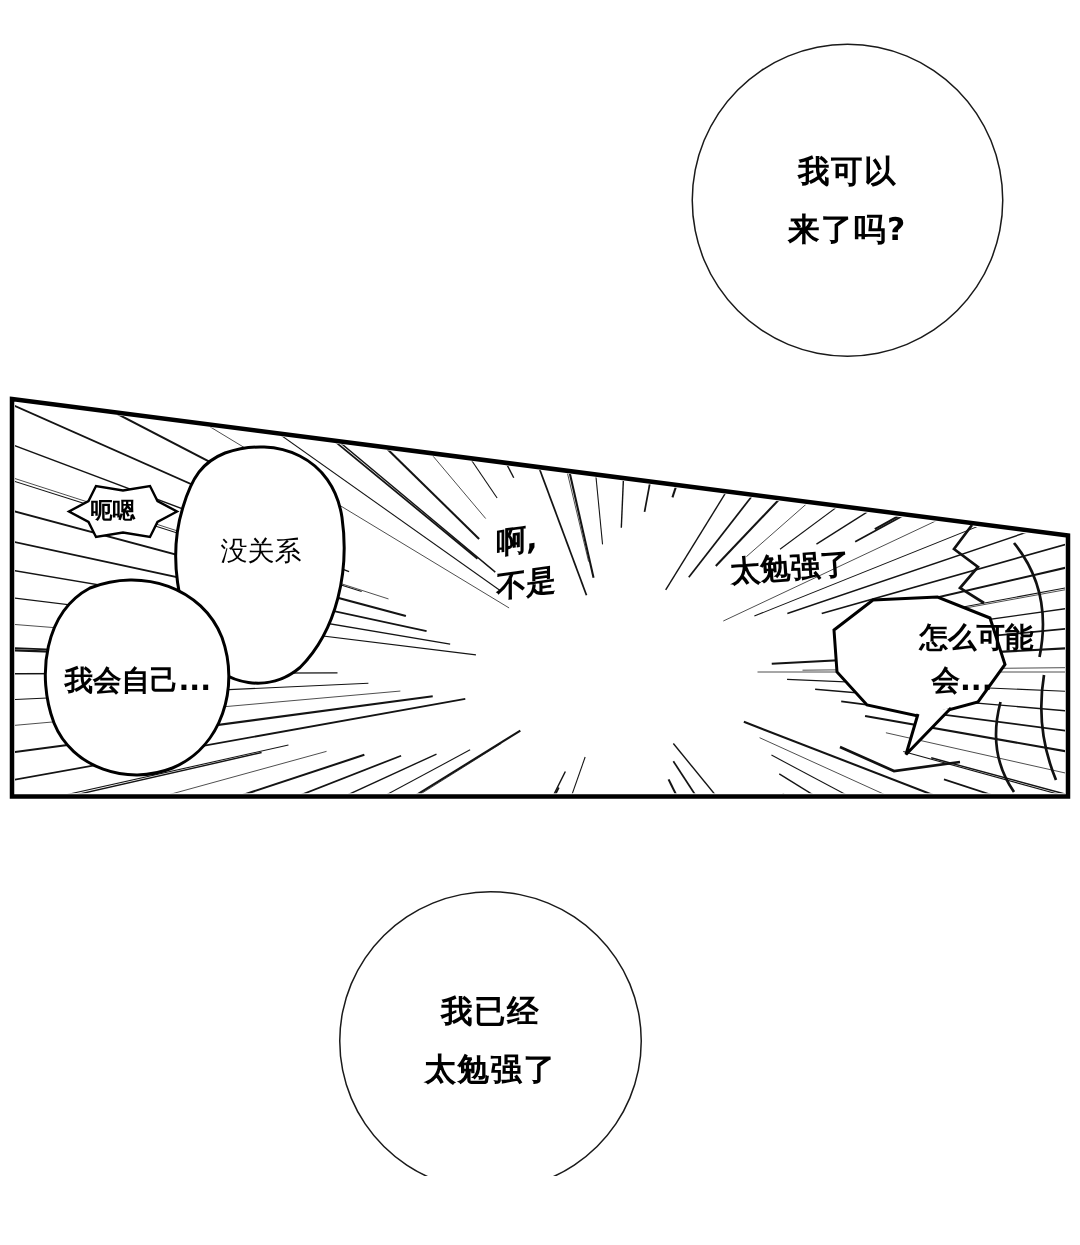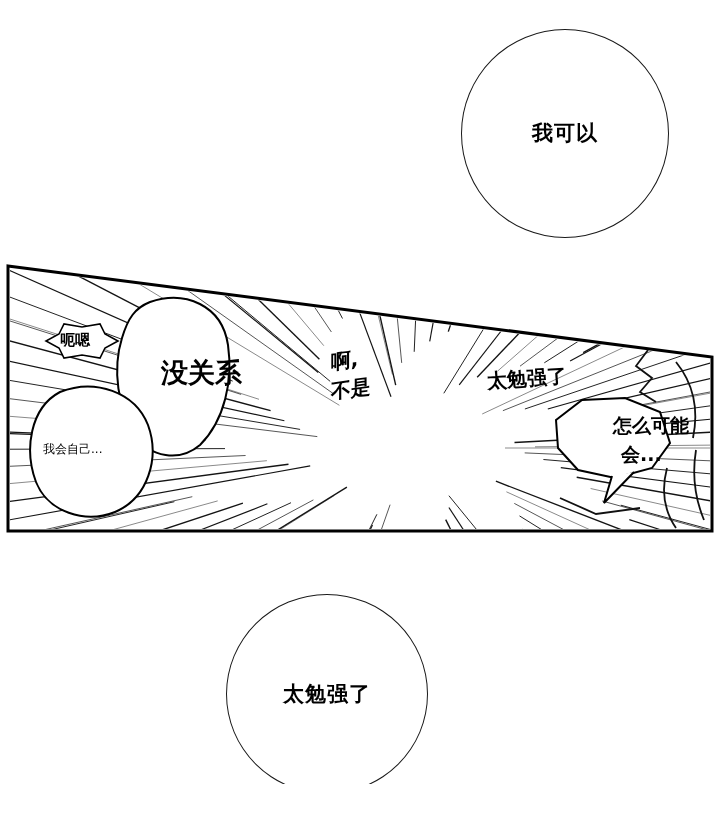--- a/index.html
+++ b/index.html
@@ -5,35 +5,36 @@
   html,body{margin:0;padding:0;background:#ffffff;}
   .page{position:relative;width:720px;height:784px;background:#fff;overflow:hidden;
         font-family:"DejaVu Sans",sans-serif;color:#000;padding-left:44px;}
   .round-bubble{position:absolute;border:1.6px solid #1a1a1a;border-radius:50%;
         background:#fff;display:flex;flex-direction:column;align-items:center;
         justify-content:center;text-align:center;z-index:2;}
   .round-bubble .ln{font-size:21px;font-weight:600;line-height:1.85;letter-spacing:1px;}
   .panel-svg{position:absolute;left:0;top:0;z-index:1;}
   .ptxt{position:absolute;z-index:3;white-space:nowrap;}
   .t-ehn{left:60px;top:331px;font-size:15px;font-weight:700;}
-  .t-nevermind{left:161px;top:355px;font-size:27px;font-weight:700;}
-  .t-myself{left:43px;top:441px;font-size:12px;font-weight:400;}
+  .t-nevermind{left:147px;top:355px;font-size:18px;font-weight:400;}
+  .t-myself{left:43px;top:441px;font-size:19px;font-weight:700;}
   .t-shout{left:331px;top:348px;font-size:20px;font-weight:700;line-height:1.45;
            transform:rotate(-8deg) skewX(-8deg);transform-origin:left top;}
   .t-forced{left:486px;top:368px;font-size:20px;font-weight:700;
             transform:rotate(-4deg);transform-origin:left top;}
   .t-how{left:569px;top:411px;font-size:19px;font-weight:700;line-height:1.5;margin-left:44px;}
 </style>
 </head>
 <body>
 
 <div class="page">
 
   <div class="round-bubble" style="left:461px;top:29px;width:206px;height:207px;">
     <div class="ln">我可以</div>
+    <div class="ln">来了吗?</div>
   </div>
 
   <svg class="panel-svg" width="720" height="830" viewBox="0 0 720 830">
     <defs>
       <clipPath id="panelClip">
         <polygon points="10,268 710,359 710,529 10,529"></polygon>
       </clipPath>
     </defs>
 
     <polygon points="8,266 712,357 712,531 8,531" fill="#ffffff" stroke="#000" stroke-width="3"></polygon>
@@ -162,16 +163,17 @@
     <div>啊,</div>
     <div>不是</div>
   </div>
   <div class="ptxt t-forced">太勉强了</div>
   <div class="ptxt t-how">
     <div>怎么可能</div>
     <div style="padding-left:8px">会...</div>
   </div>
 
   <div class="round-bubble" style="left:226px;top:594px;width:200px;height:198px;">
+    <div class="ln">我已经</div>
     <div class="ln">太勉强了</div>
   </div>
 
 </div>
 
 </body></html>

